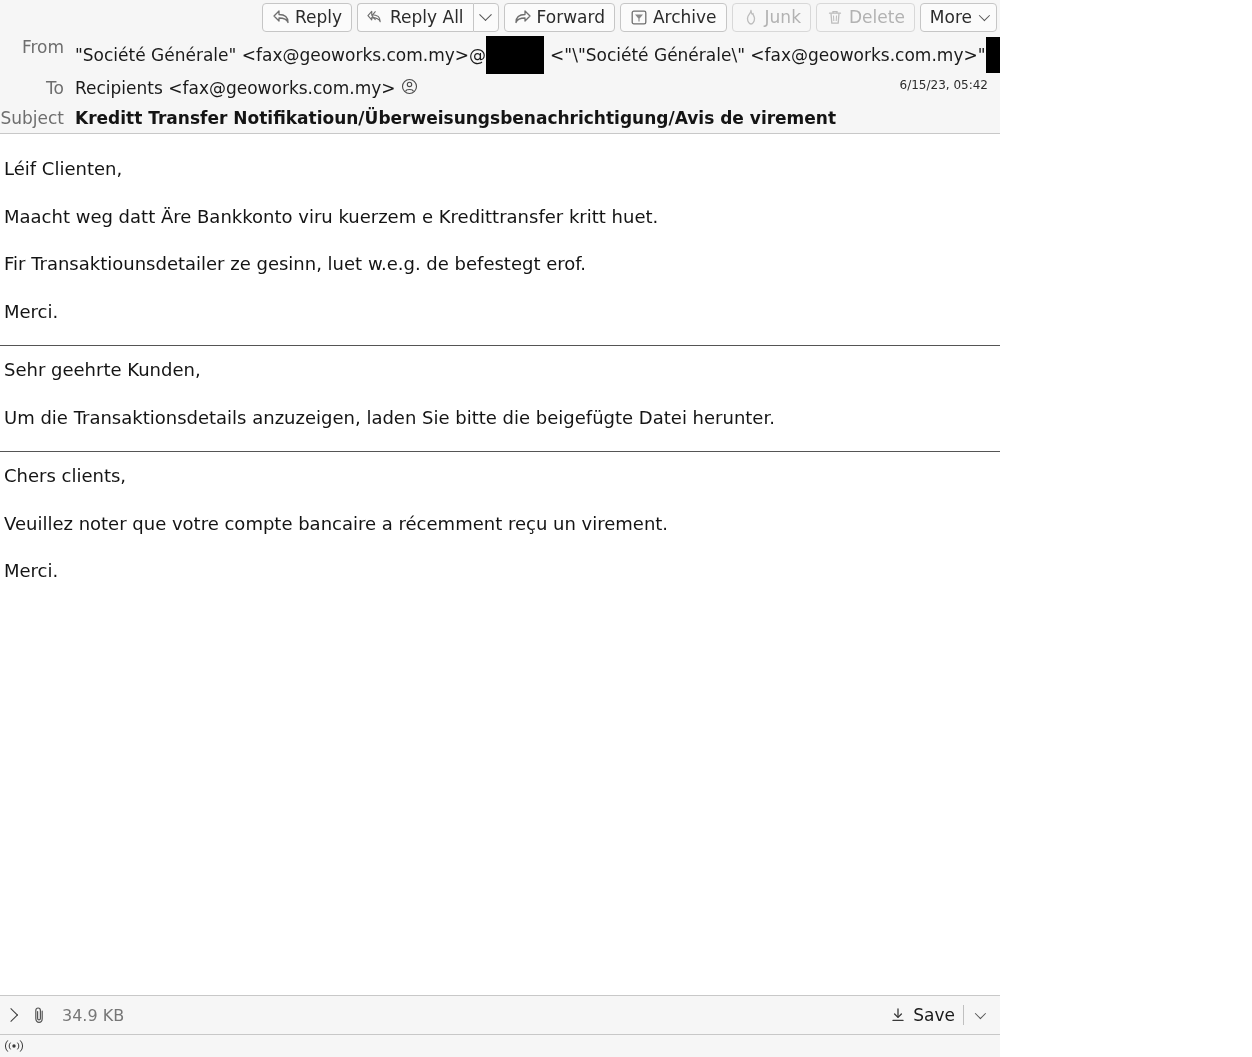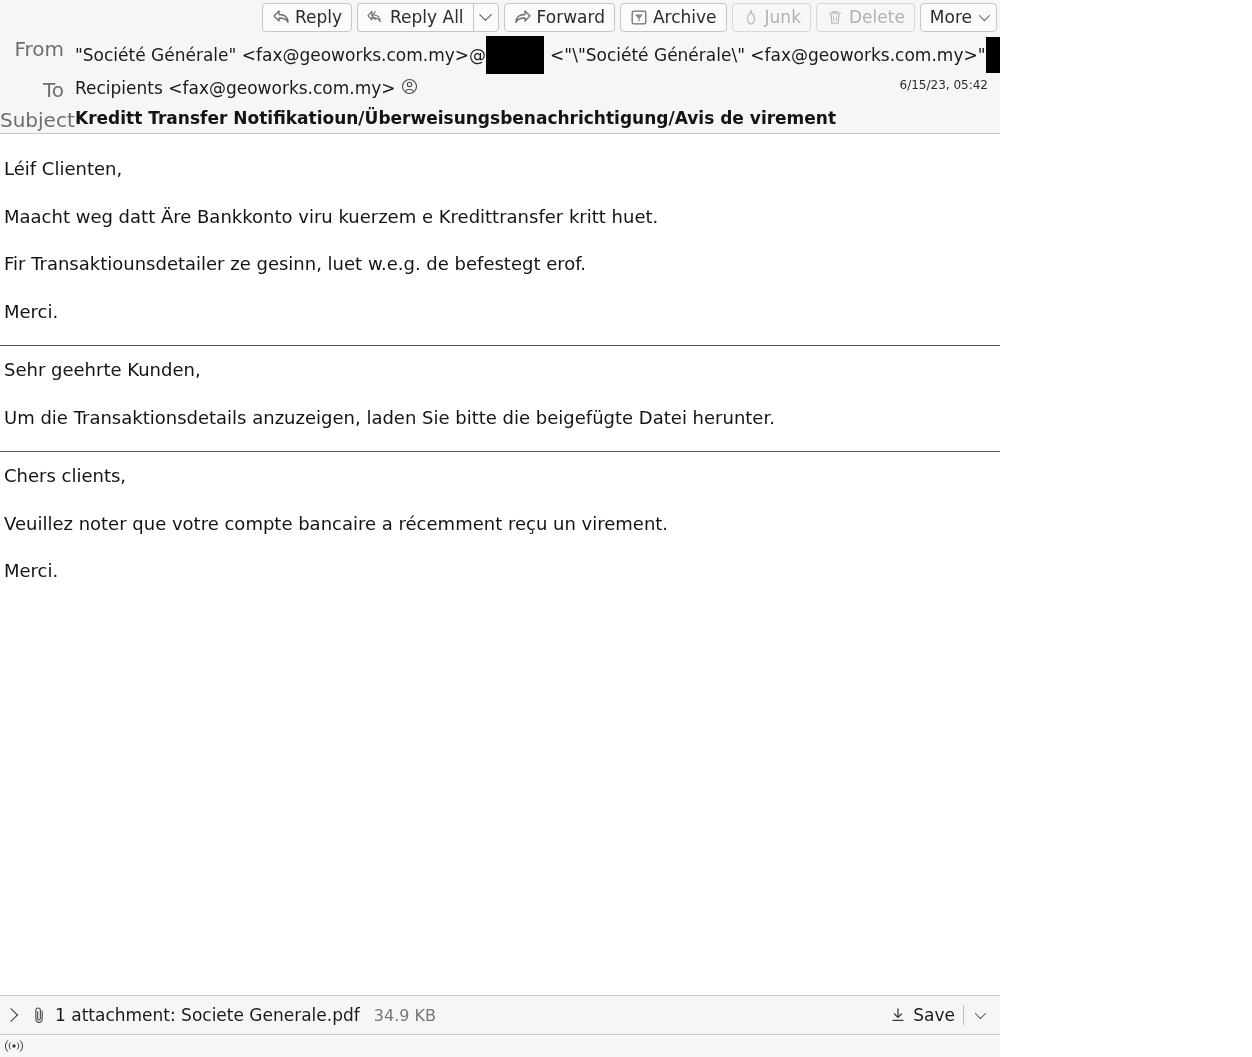--- a/index.html
+++ b/index.html
@@ -72,21 +72,21 @@
   .ico svg { display: block; }
 
   
   .hdr-rows { padding-top: 34px; }
   .hdr-row { display: flex; align-items: flex-start; min-height: 30px; position: relative; }
   .hdr-label {
     width: 64px;
     flex: 0 0 64px;
     text-align: right;
     color: #6e6e6e;
-    font-size: 20px;
+    font-size: 17px;
     padding-top: 3px;
     padding-right: 0;
   }
   .hdr-value {
     padding-left: 11px;
     font-size: 17px;
     color: #1a1a1a;
     padding-top: 3px;
     white-space: nowrap;
     overflow: hidden;
@@ -324,21 +324,20 @@
   </div>
 
   <div class="attach-bar">
     <div class="attach-expand"></div>
     <div class="attach-main">
       <span class="ico">
         <svg width="16" height="18" viewBox="0 0 16 18">
           <path d="M11.2 5.2 L11.2 12.6 C11.2 15 9.7 16.4 8 16.4 C6.3 16.4 4.8 15 4.8 12.6 L4.8 4.6 C4.8 3.1 5.8 2 7.1 2 C8.4 2 9.4 3.1 9.4 4.6 L9.4 12.4 C9.4 13.2 8.8 13.8 8 13.8 C7.2 13.8 6.6 13.2 6.6 12.4 L6.6 5.6" fill="none" stroke="#555" stroke-width="1.2" stroke-linecap="round"></path>
         </svg>
       </span>
-      <span class="attach-text">1 attachment: Societe Generale.pdf</span>
       <span class="attach-size">34.9 KB</span>
     </div>
     <div class="attach-right">
       <div class="save-btn">
         <span class="ico">
           <svg width="16" height="16" viewBox="0 0 16 16">
             <path d="M8 2 L8 10" stroke="#3a3a3a" stroke-width="1.3" stroke-linecap="round"></path>
             <path d="M4.6 7 L8 10.4 L11.4 7" fill="none" stroke="#3a3a3a" stroke-width="1.3" stroke-linecap="round" stroke-linejoin="round"></path>
             <path d="M3 13.4 L13 13.4" stroke="#3a3a3a" stroke-width="1.3" stroke-linecap="round"></path>
           </svg>

